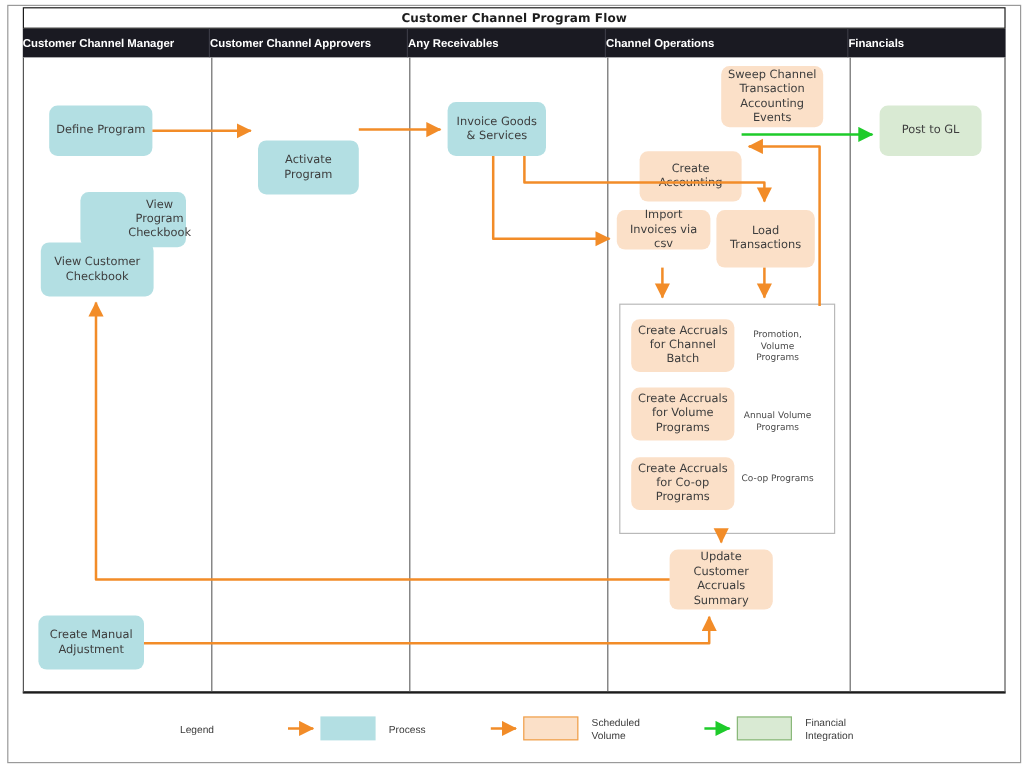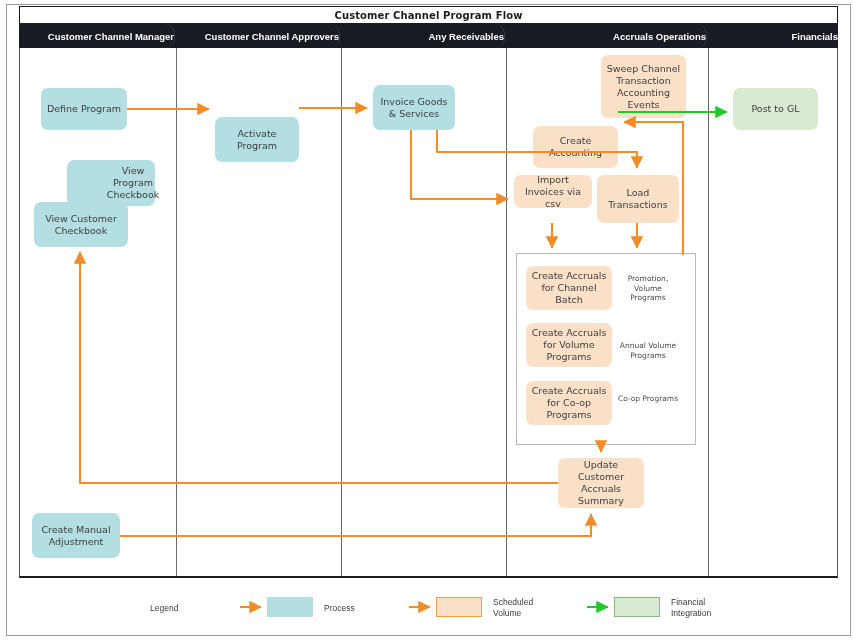--- a/index.html
+++ b/index.html
@@ -9,21 +9,21 @@
   
   .frame{position:absolute;left:6px;top:4px;width:845px;height:632px;border:1px solid #9a9a9a;background:#fff;box-sizing:border-box;}
 
   
   .title-bar{position:absolute;left:19px;top:6px;width:819px;height:18px;border:1px solid #1c1c1c;background:#ffffff;box-sizing:border-box;
              display:flex;align-items:center;justify-content:center;}
   .title-bar span{font-size:10px;font-weight:bold;color:#1d1d1d;letter-spacing:.1px;}
 
   
   .head-row{position:absolute;left:19px;top:24px;width:819px;height:24px;background:#1a1a22;box-sizing:border-box;display:flex;}
-  .head-cell{display:flex;align-items:center;justify-content:flex-end;box-sizing:border-box;border-right:1px solid #3a3a44;height:100%;border-radius:10px;}
+  .head-cell{display:flex;align-items:center;justify-content:flex-start;box-sizing:border-box;border-right:1px solid #3a3a44;height:100%;}
   .head-cell:last-child{border-right:none;}
   .head-cell span{color:#ffffff;font-size:9.5px;font-weight:bold;font-family:"Liberation Sans", sans-serif;}
 
   
   .lanes{position:absolute;left:19px;top:48px;width:819px;height:530px;box-sizing:border-box;
          border-left:1px solid #555;border-right:1px solid #555;border-bottom:2px solid #1c1c1c;background:#fff;}
   .lane-div{position:absolute;top:0;bottom:0;width:1px;background:#6a6a6a;}
 
   
   .legend{position:absolute;left:19px;top:584px;width:819px;height:48px;box-sizing:border-box;background:#fff;}
@@ -58,21 +58,21 @@
     <div class="head-cell" style="width:156px">
       <span>Customer Channel Manager</span>
     </div>
     <div class="head-cell" style="width:165px">
       <span>Customer Channel Approvers</span>
     </div>
     <div class="head-cell" style="width:165px">
       <span>Any Receivables</span>
     </div>
     <div class="head-cell" style="width:202px">
-      <span>Accruals Operations</span>
+      <span>Channel Operations</span>
     </div>
     <div class="head-cell" style="width:131px">
       <span>Financials</span>
     </div>
   </div>
 
   <div class="lanes">
     <div class="lane-div" style="left:156px"></div>
     <div class="lane-div" style="left:321px"></div>
     <div class="lane-div" style="left:486px"></div>
@@ -98,21 +98,21 @@
   </div>
 
   <div class="node n-process" style="left:215px;top:85px;width:84px;height:45px;margin-top:32px;">
     <span>Activate Program</span>
   </div>
 
   <div class="node n-process" style="left:373px;top:85px;width:82px;height:45px;">
     <span>Invoice Goods &amp; Services</span>
   </div>
 
-  <div class="node n-sched" style="left:601px;top:55px;width:85px;height:63px;">
+  <div class="node n-sched" style="left:601px;top:55px;width:85px;height:51px;">
     <span>Sweep Channel Transaction Accounting Events</span>
   </div>
 
   <div class="node n-sched" style="left:533px;top:88px;width:85px;height:42px;margin-top:38px;">
     <span>Create Accounting</span>
   </div>
 
   <div class="node n-sched" style="left:514px;top:175px;width:78px;height:33px;">
     <span>Import Invoices via csv</span>
   </div>

